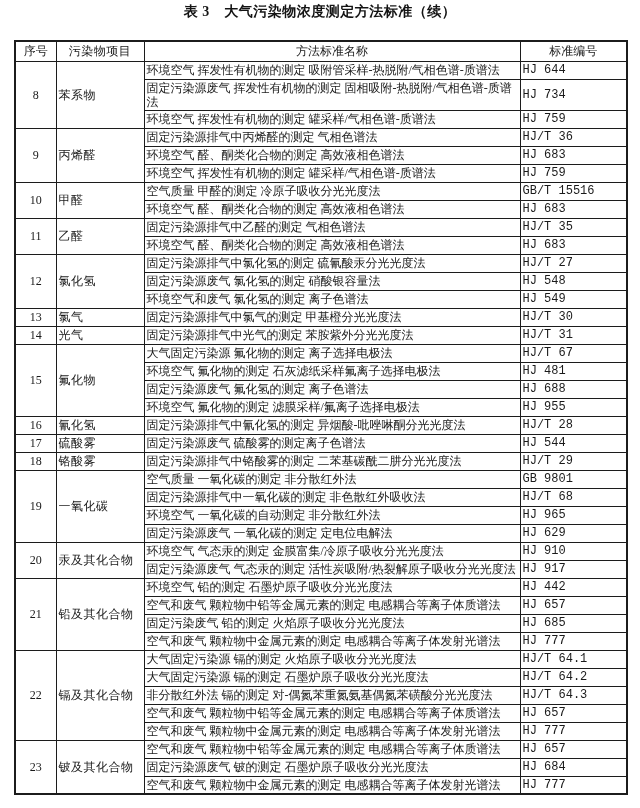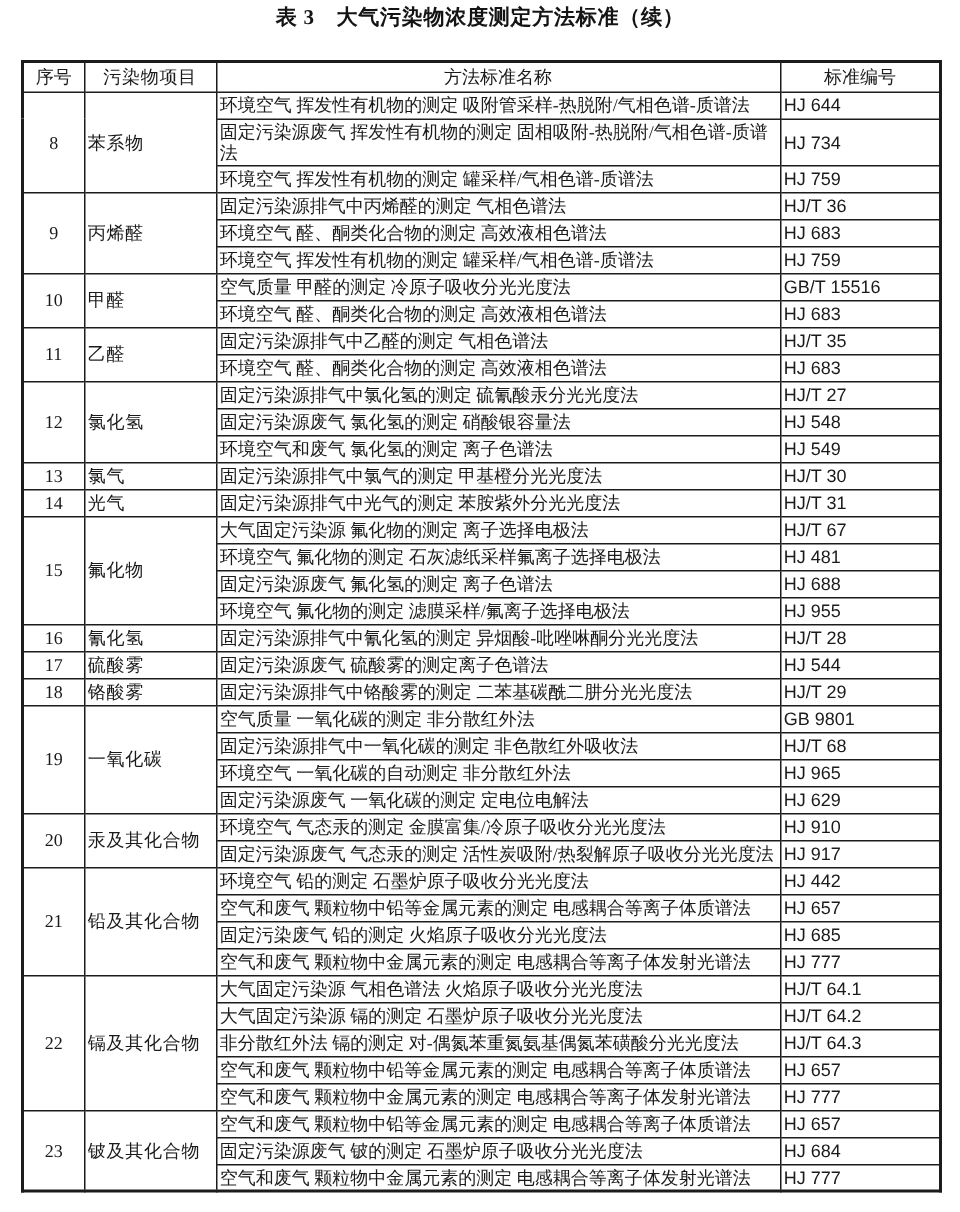--- a/index.html
+++ b/index.html
@@ -45,21 +45,21 @@
     vertical-align: middle;
     overflow: hidden;
   }
   table.std thead tr { height: 20px; }
   table.std tbody tr { height: 18px; }
   td.cell-no, th.col-no { text-align: center; }
   td.cell-pollutant, th.col-pollutant { letter-spacing: 0.5px; }
   td.cell-method, td.cell-code { text-align: left; padding-left: 7px; }
   td.cell-method { white-space: pre; }
   th.col-method, th.col-code { text-align: center; }
-  td.cell-code { font-family: Liberation Sans, sans-serif; }
+  td.cell-code { font-family: Liberation Mono, monospace; }
 </style>
 </head>
 <body>
 
 <div class="page">
   <div class="title">表 3　大气污染物浓度测定方法标准（续）</div>
 
   <table class="std">
     <colgroup>
       <col style="width:41px">
@@ -229,21 +229,21 @@
           <td class="cell-method">固定污染废气 铅的测定 火焰原子吸收分光光度法</td>
           <td class="cell-code">HJ 685</td>
         </tr>
         <tr>
           <td class="cell-method">空气和废气 颗粒物中金属元素的测定 电感耦合等离子体发射光谱法</td>
           <td class="cell-code">HJ 777</td>
         </tr>
         <tr>
           <td class="cell-no" rowspan="5">22</td>
           <td class="cell-pollutant" rowspan="5">镉及其化合物</td>
-          <td class="cell-method">大气固定污染源 气相色谱法 火焰原子吸收分光光度法</td>
+          <td class="cell-method">大气固定污染源 镉的测定 火焰原子吸收分光光度法</td>
           <td class="cell-code">HJ/T 64.1</td>
         </tr>
         <tr>
           <td class="cell-method">大气固定污染源 镉的测定 石墨炉原子吸收分光光度法</td>
           <td class="cell-code">HJ/T 64.2</td>
         </tr>
         <tr>
           <td class="cell-method">非分散红外法 镉的测定 对-偶氮苯重氮氨基偶氮苯磺酸分光光度法</td>
           <td class="cell-code">HJ/T 64.3</td>
         </tr>

